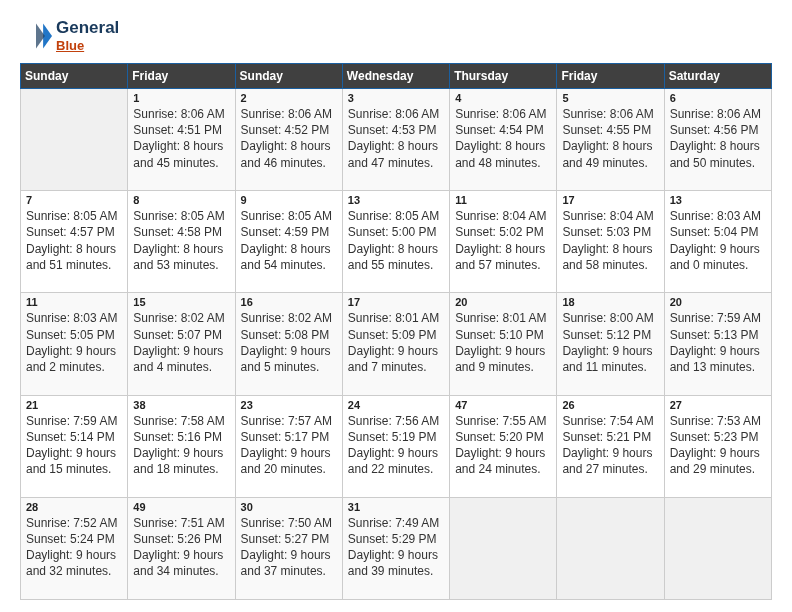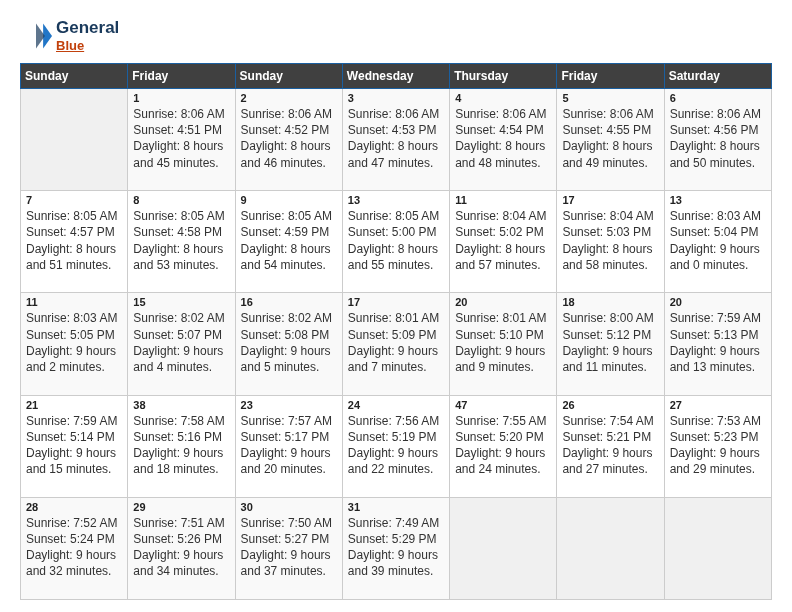--- a/index.html
+++ b/index.html
@@ -239,21 +239,21 @@
             <span class="day-number">27</span>
 <div class="day-info">Sunrise: 7:53 AM<br>Sunset: 5:23 PM<br>Daylight: 9 hours and 29 minutes.</div>
           </td>
         </tr>
         <tr>
           <td>
             <span class="day-number">28</span>
 <div class="day-info">Sunrise: 7:52 AM<br>Sunset: 5:24 PM<br>Daylight: 9 hours and 32 minutes.</div>
           </td>
           <td>
-            <span class="day-number">29</span>
+            <span class="day-number">49</span>
 <div class="day-info">Sunrise: 7:51 AM<br>Sunset: 5:26 PM<br>Daylight: 9 hours and 34 minutes.</div>
           </td>
           <td>
             <span class="day-number">30</span>
 <div class="day-info">Sunrise: 7:50 AM<br>Sunset: 5:27 PM<br>Daylight: 9 hours and 37 minutes.</div>
           </td>
           <td>
             <span class="day-number">31</span>
 <div class="day-info">Sunrise: 7:49 AM<br>Sunset: 5:29 PM<br>Daylight: 9 hours and 39 minutes.</div>
           </td>

